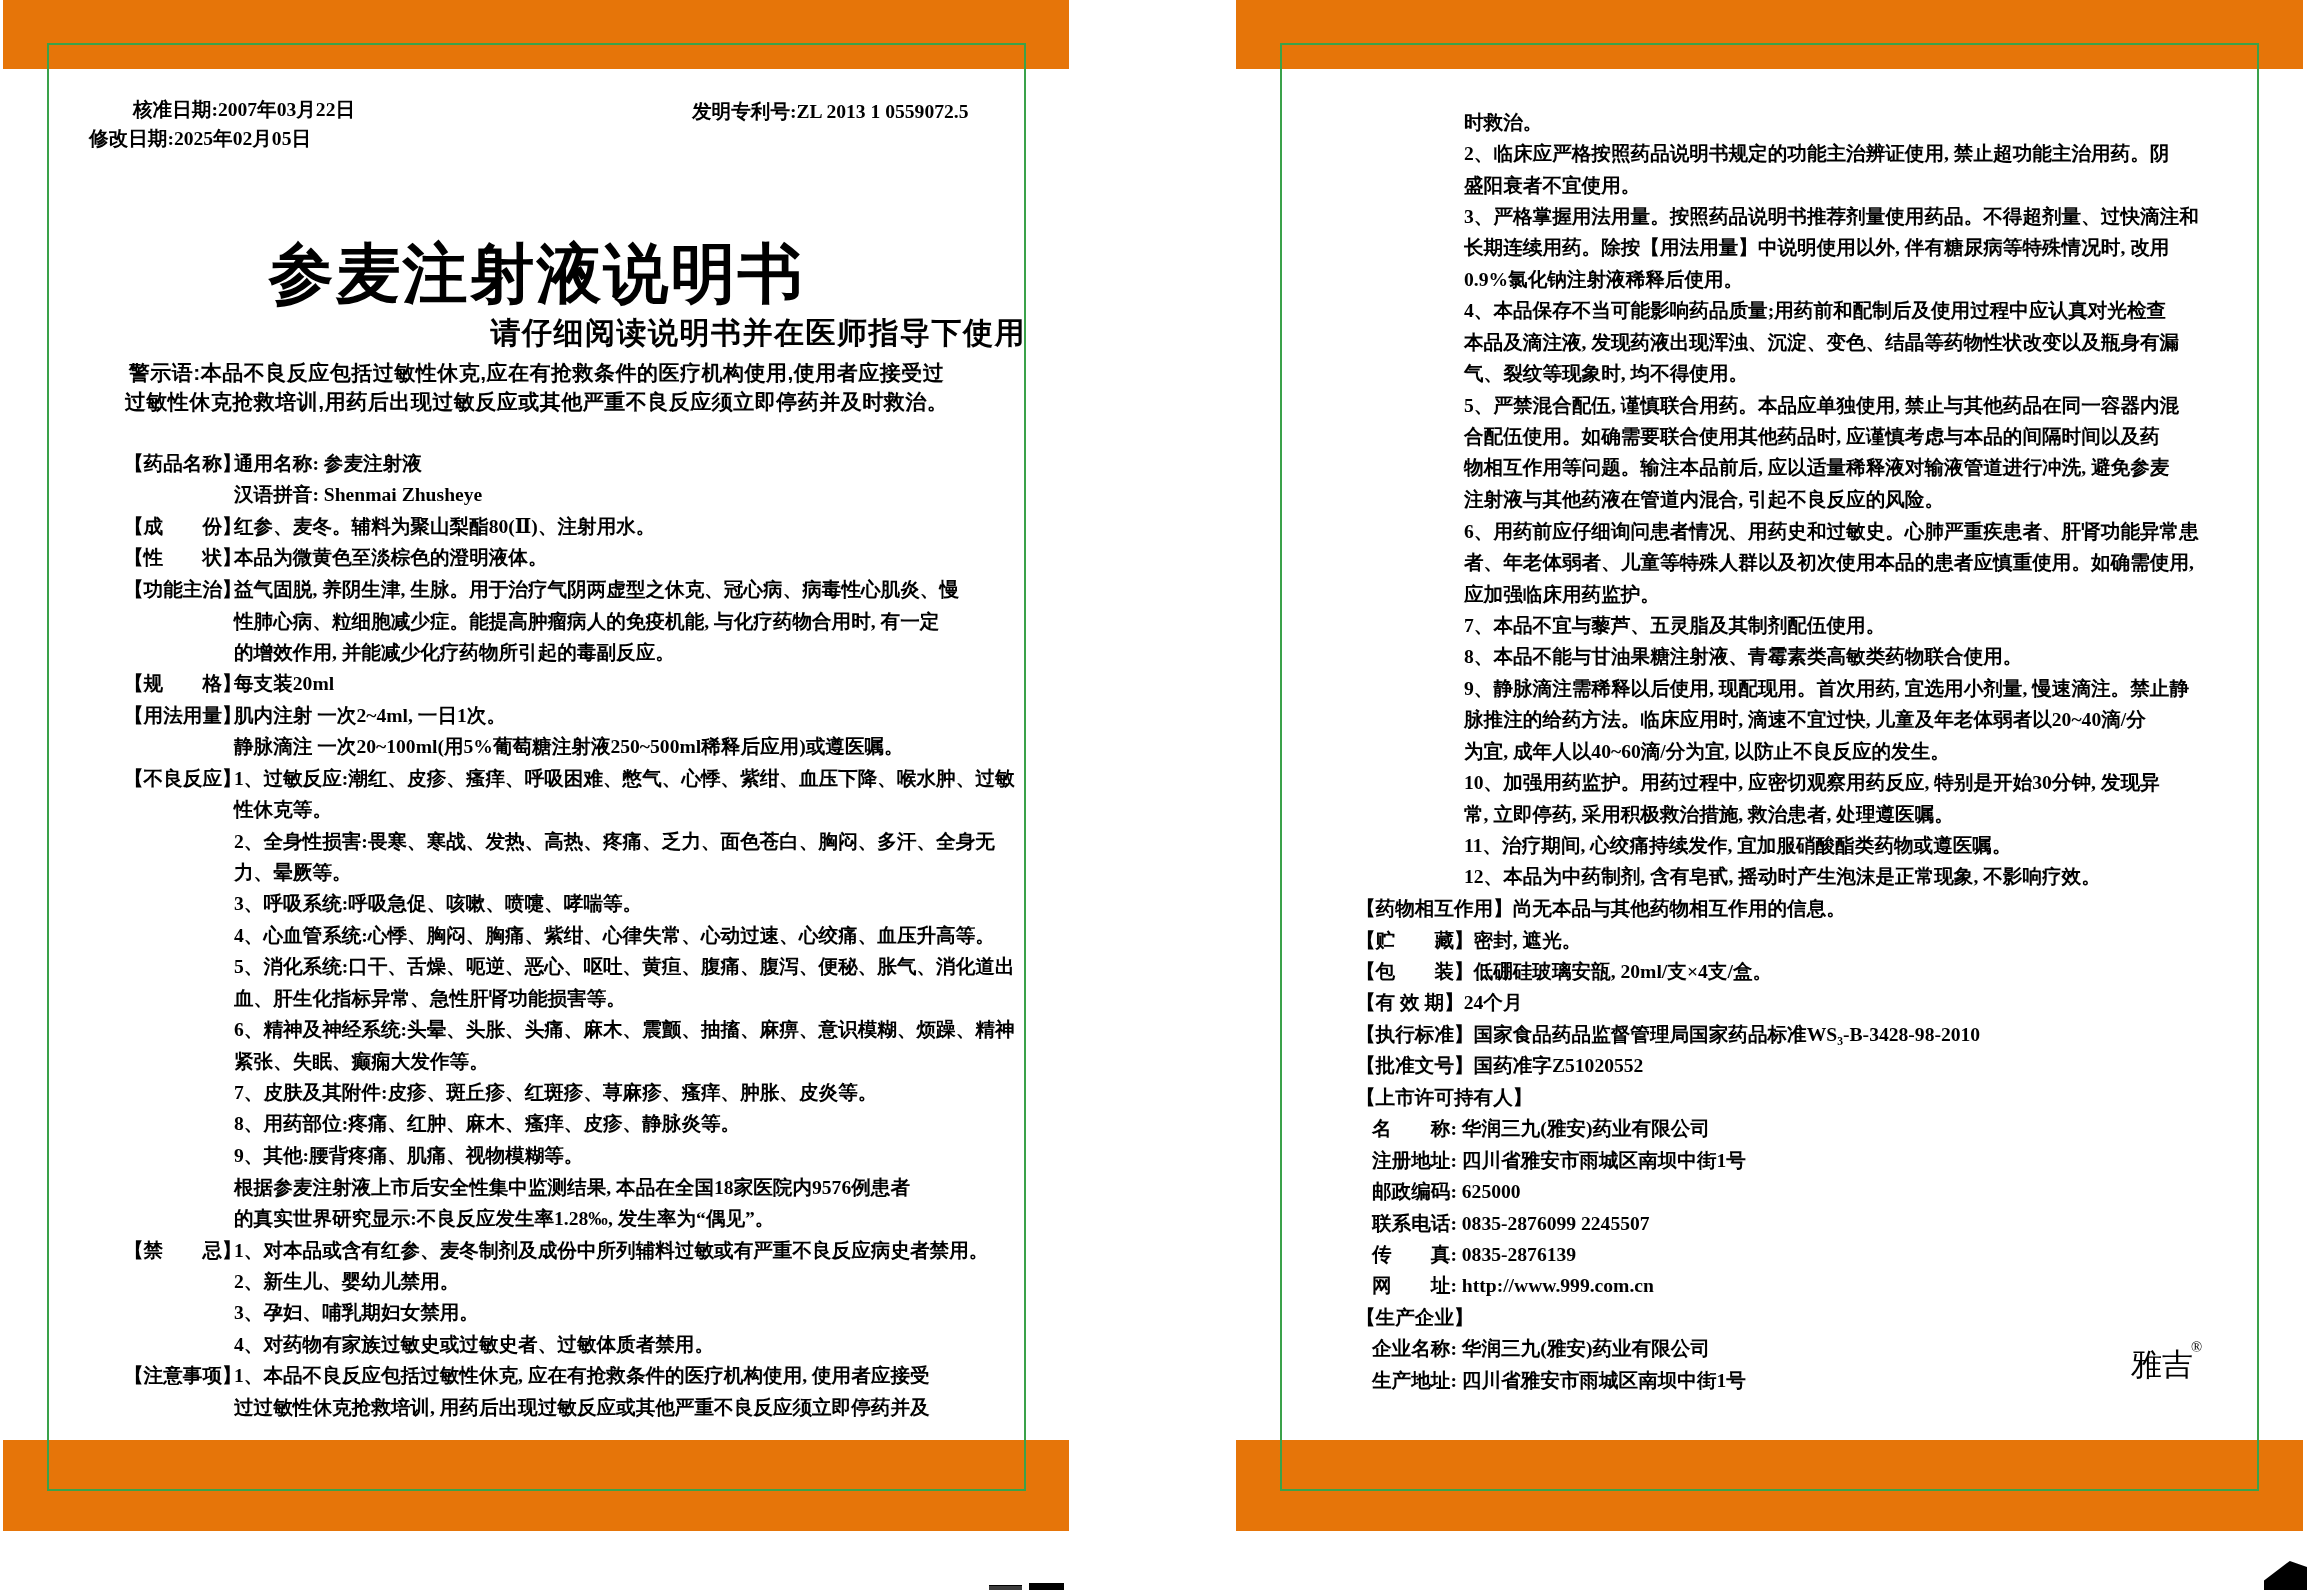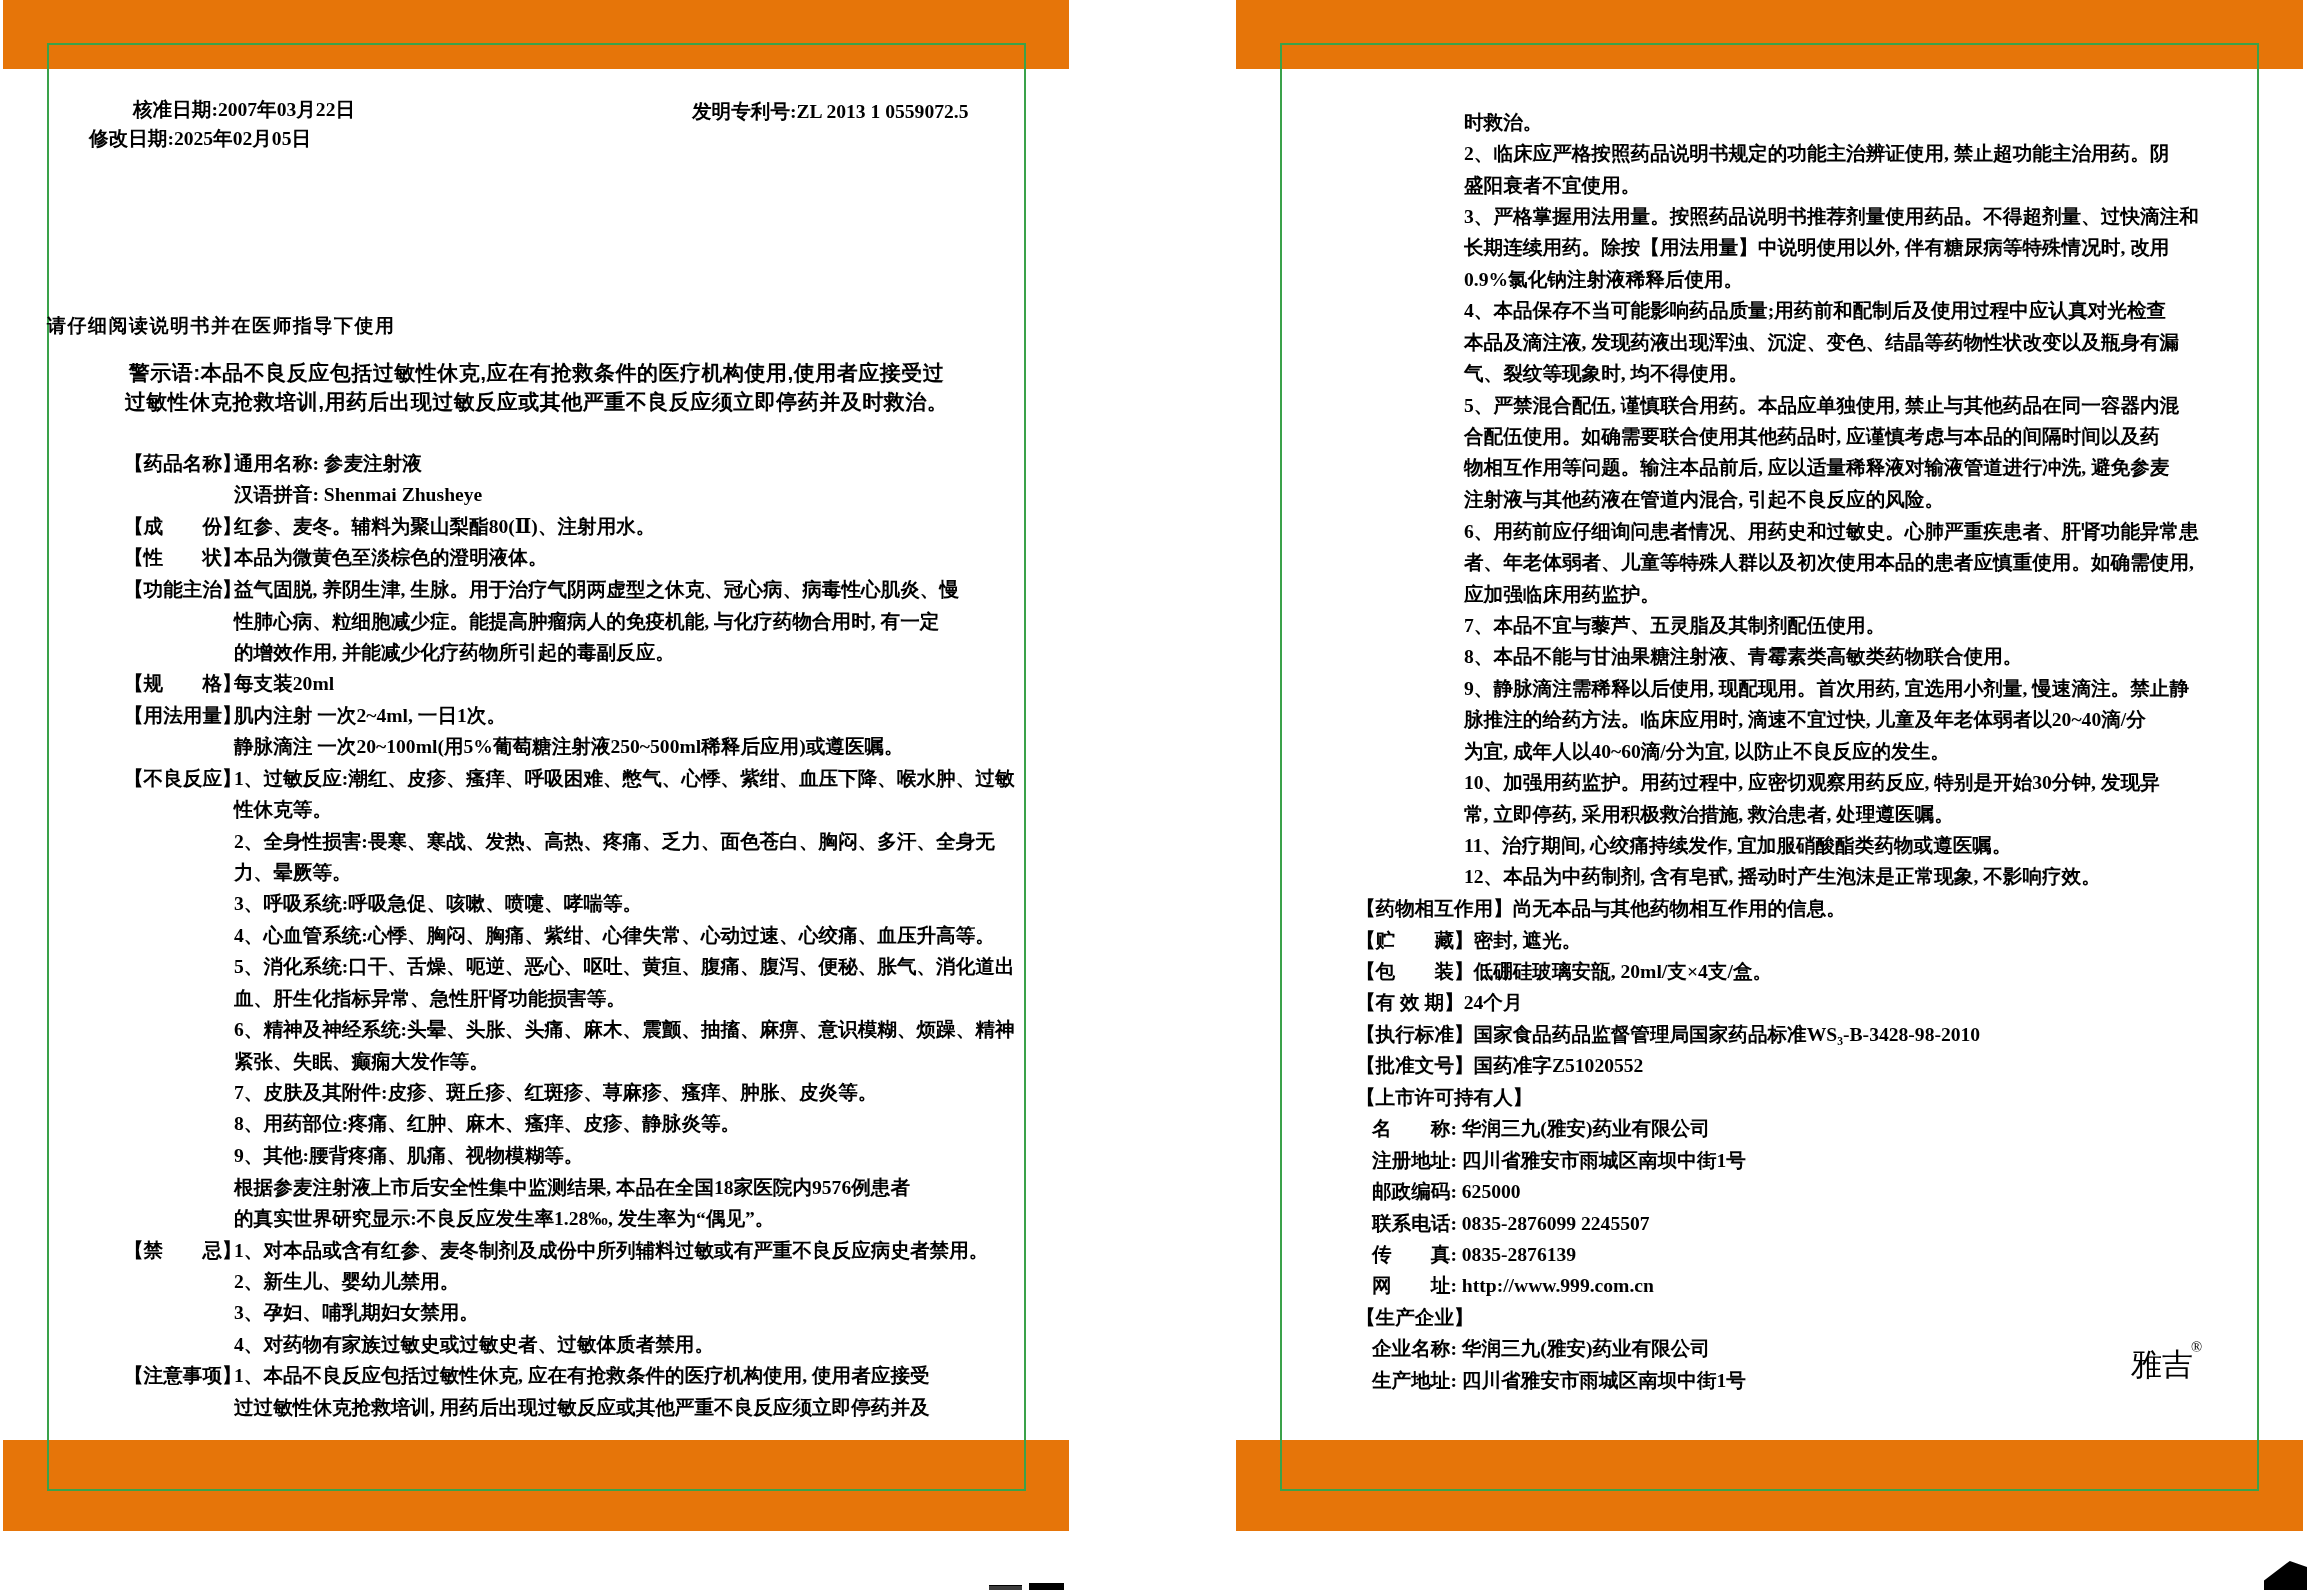--- a/index.html
+++ b/index.html
@@ -3,21 +3,21 @@
 <meta charset="utf-8">
 <style>
   html,body{margin:0;padding:0;background:#ffffff;}
   #root{position:relative;width:2307px;height:1591px;background:#ffffff;overflow:hidden;
         font-family:"Liberation Serif","DejaVu Serif",serif;color:#000;}
   .orange-band{position:absolute;background:var(--orange);z-index:2;}
   .green-frame{position:absolute;border:2px solid var(--green);z-index:3;box-sizing:border-box;background:transparent;}
   .txt{position:absolute;z-index:5;white-space:nowrap;}
   .hdr-text{font-size:19.6px;font-weight:700;}
   .doc-title{left:47px;top:230px;width:979px;text-align:center;font-size:65px;font-weight:700;letter-spacing:2px;}
-  .doc-subtitle{left:47px;top:313px;width:979px;text-align:left;font-size:19px;font-weight:700;
+  .doc-subtitle{left:47px;top:313px;width:979px;text-align:right;font-size:30px;font-weight:700;
                 font-family:"Liberation Sans","DejaVu Sans",sans-serif;letter-spacing:1.5px;}
   .warn-line{left:47px;width:979px;text-align:center;font-size:21px;font-weight:700;
              font-family:"Liberation Sans","DejaVu Sans",sans-serif;letter-spacing:0.5px;}
   .tline{position:absolute;left:0;width:100%;height:25.4px;z-index:5;}
   .tline span{position:absolute;top:0;white-space:nowrap;font-size:19.6px;font-weight:700;
               font-family:"Liberation Serif","DejaVu Serif",serif;}
   .brand{font-size:31px;font-weight:400;}
   .brand-reg{font-size:14.7px;font-weight:400;}
   .cutoff{position:absolute;z-index:6;}
 </style>
@@ -31,20 +31,21 @@
   <div class="green-frame" style="left:47px;top:43px;width:979px;height:1448px;"></div>
 
   <div class="orange-band" style="left:1236px;top:0;width:1067px;height:69px;"></div>
   <div class="orange-band" style="left:1236px;top:1440px;width:1067px;height:91px;"></div>
   <div class="green-frame" style="left:1280px;top:43px;width:979px;height:1448px;"></div>
 
   <div class="txt hdr-text" style="left:89px;top:96px;margin-left:44px;">核准日期:2007年03月22日</div>
   <div class="txt hdr-text" style="left:89px;top:125px;">修改日期:2025年02月05日</div>
   <div class="txt hdr-text" style="left:692px;top:98px;">发明专利号:ZL 2013 1 0559072.5</div>
 
+  <div class="txt doc-title">参麦注射液说明书</div>
   <div class="txt doc-subtitle">请仔细阅读说明书并在医师指导下使用</div>
   <div class="txt warn-line" style="top:359px;">警示语:本品不良反应包括过敏性休克,应在有抢救条件的医疗机构使用,使用者应接受过</div>
   <div class="txt warn-line" style="top:388px;">过敏性休克抢救培训,用药后出现过敏反应或其他严重不良反应须立即停药并及时救治。</div>
 
   <div id="left-lines">
       <div class="tline" style="top: 450px;">
         <span style="left: 124px;">【药品名称】</span>
         <span style="left: 234px;">通用名称: 参麦注射液</span>
       </div>
       <div class="tline" style="top: 481px;">

